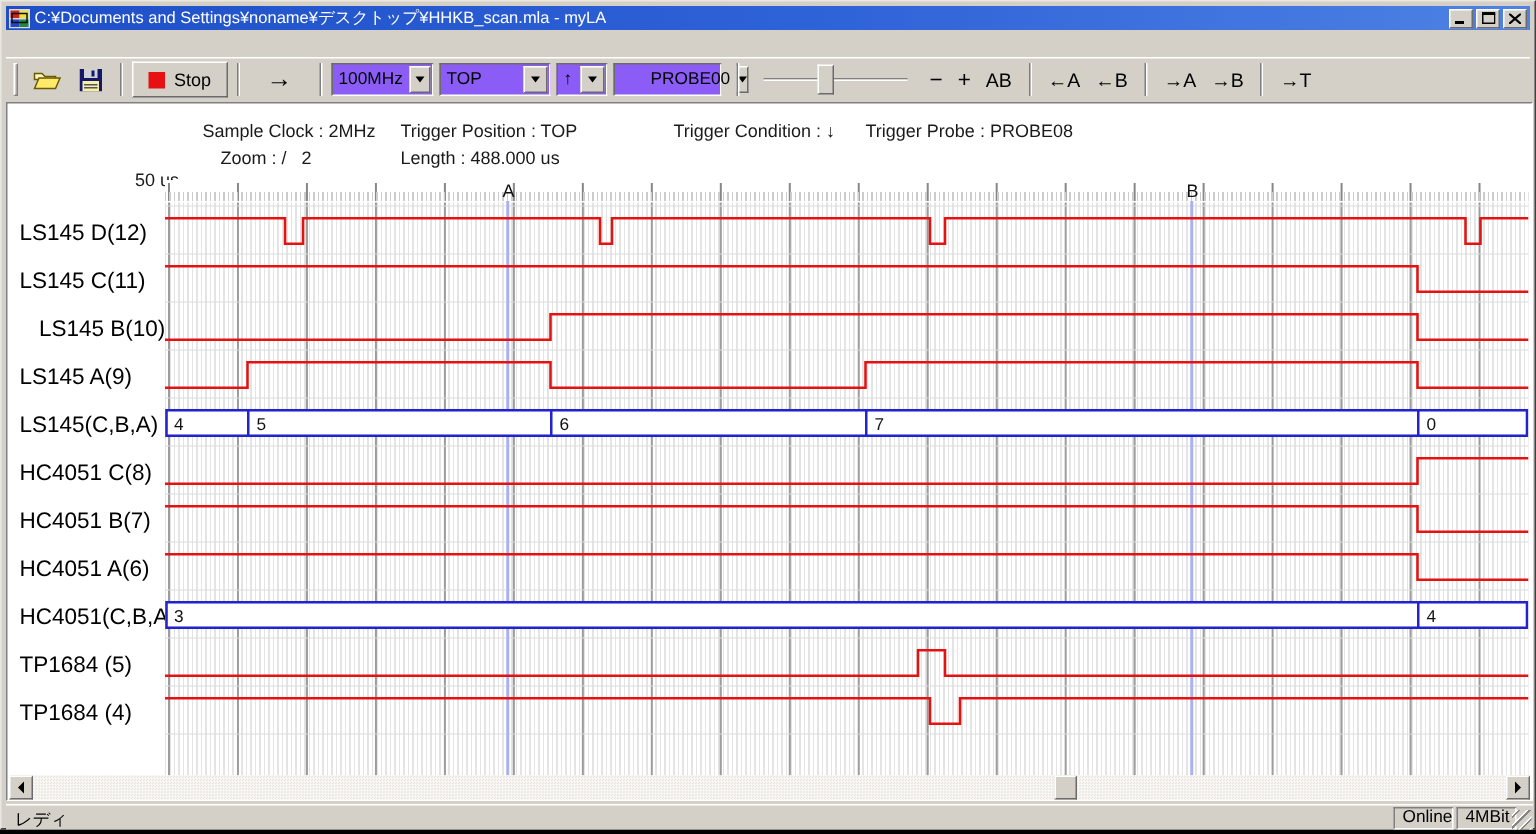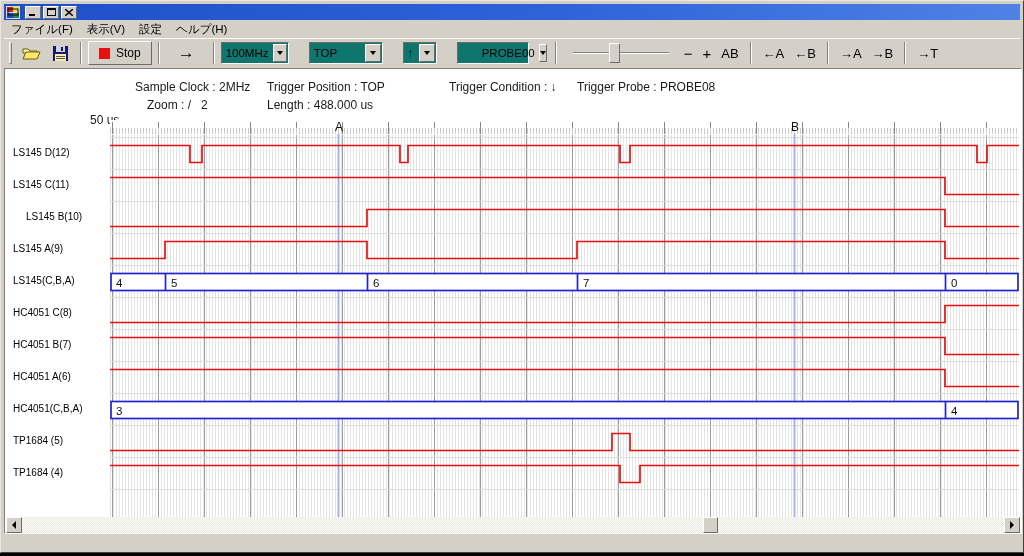--- a/index.html
+++ b/index.html
@@ -31,22 +31,22 @@
              display:flex; align-items:center; background:#d4d0c8;
              border-top:1px solid #fff; }
   .gripper { width:3px; height:22px; border:1px solid; border-color:#fff #808080 #808080 #fff; margin:0 4px 0 5px; }
   .tsep { width:2px; height:22px; border-left:1px solid #808080; border-right:1px solid #fff; margin:0 6px; }
   .tbtn { height:24px; display:flex; align-items:center; justify-content:center;
           padding:0 6px; color:#000; font-size:12px; }
   .tbtn svg { display:block; }
   .stop-btn { border:1px solid; border-color:#fff #6b6b6b #6b6b6b #fff; background:#d4d0c8;
               height:24px; display:flex; align-items:center; padding:0 10px; gap:6px; font-size:12px; }
   .stop-square { width:11px; height:11px; background:#e81111; }
-  .combo { height:22px; background:#0f766e; border:1px solid; border-color:#6b6b6b #fff #fff #6b6b6b;
-           display:flex; align-items:center; margin-right:20px; }
+  .combo { height:22px; background:#8b5cf6; border:1px solid; border-color:#6b6b6b #fff #fff #6b6b6b;
+           display:flex; align-items:center; margin-right:4px; }
   .combo .val { flex:1 1 auto; font-size:11.5px; padding:0 4px; color:#000; white-space:nowrap; }
   .combo .drop { width:16px; height:18px; margin-right:1px; background:#d4d0c8; border:1px solid;
                  border-color:#fff #6b6b6b #6b6b6b #fff; display:flex; align-items:center; justify-content:center; }
   .drop .tri { width:0; height:0; border-left:3px solid transparent; border-right:3px solid transparent; border-top:4px solid #000; }
   .slider { position:relative; width:96px; height:22px; margin:0 10px; }
   .slider .track { position:absolute; left:0; right:0; top:10px; height:2px;
                    border-top:1px solid #808080; border-bottom:1px solid #fff; }
   .slider .thumb { position:absolute; left:36px; top:1px; width:11px; height:20px;
                    background:#d4d0c8; border:1px solid; border-color:#fff #6b6b6b #6b6b6b #fff; }
   .flatbtn { font-size:13px; color:#000; padding:0 5px; height:22px; display:flex; align-items:center; white-space:pre; }
@@ -68,21 +68,21 @@
                  background:repeating-linear-gradient(to right,#cccccc 0 1px,transparent 1px 3px); }
   .grid { position:absolute; left:0; top:15px; width:100%; height:382px;
           background-image:
             repeating-linear-gradient(to bottom,#dcdcdc 0 1px,transparent 1px 32px),
             repeating-linear-gradient(to right,#9c9c9c 0 1px,transparent 1px 46px),
             repeating-linear-gradient(to right,#e4e4e4 0 1px,transparent 1px 3px);
           background-position:0 2px,2px 0,0 0; }
   .waves { position:absolute; left:0; top:0; }
 
   .channel-labels { position:absolute; left:0; top:0; }
-  .ch-label { position:absolute; left:8px; height:14px; font-size:10px; color:#000; white-space:pre; }
+  .ch-label { position:absolute; left:8px; height:14px; font-size:15px; color:#000; white-space:pre; }
 
   
   .hscroll { position:absolute; left:5px; top:516px; width:1014px; height:16px; background:#f1efe9;
              background-image:repeating-conic-gradient(#fff 0 25%,#e9e6de 0 50%); background-size:2px 2px; }
   .sbtn { position:absolute; top:0; width:16px; height:16px; background:#d4d0c8;
           border:1px solid; border-color:#fff #6b6b6b #6b6b6b #fff;
           display:flex; align-items:center; justify-content:center; }
   .sbtn.left { left:0; } .sbtn.right { right:0; }
   .tri-l { width:0; height:0; border-top:4px solid transparent; border-bottom:4px solid transparent; border-right:4px solid #000; }
   .tri-r { width:0; height:0; border-top:4px solid transparent; border-bottom:4px solid transparent; border-left:4px solid #000; }
@@ -107,44 +107,39 @@
 
   <div class="titlebar">
     <svg class="app-icon" viewBox="0 0 14 13">
       <rect x="0" y="0" width="14" height="13" fill="#d8d8d8"></rect>
       <rect x="1" y="1" width="6" height="5" fill="#cc2222"></rect>
       <rect x="7" y="1" width="6" height="5" fill="#eede44"></rect>
       <rect x="1" y="7" width="6" height="5" fill="#2244cc"></rect>
       <rect x="7" y="7" width="6" height="5" fill="#228844"></rect>
       <rect x="2" y="3" width="10" height="6" fill="none" stroke="#111" stroke-width="1"></rect>
     </svg>
+    <span class="title-text">C:¥Documents and Settings¥noname¥デスクトップ¥HHKB_scan.mla - myLA</span>
     <span class="winbtn">
       <svg width="8" height="7" viewBox="0 0 8 7">
           <rect x="0" y="5" width="6" height="2" fill="#000"></rect>
         </svg>
     </span>
     <span class="winbtn">
       <svg width="9" height="8" viewBox="0 0 9 8">
           <rect x="0.5" y="1.5" width="8" height="6" fill="none" stroke="#000"></rect>
           <rect x="0" y="0" width="9" height="2" fill="#000"></rect>
         </svg>
     </span>
     <span class="winbtn">
       <svg width="8" height="7" viewBox="0 0 8 7">
           <path d="M0 0 L8 7 M8 0 L0 7" stroke="#000" stroke-width="1.4"></path>
         </svg>
     </span>
   </div>
 
-  <div class="menubar">
-    <span class="menu-item">ファイル(F)</span>
-    <span class="menu-item">表示(V)</span>
-    <span class="menu-item">設定</span>
-    <span class="menu-item">ヘルプ(H)</span>
-  </div>
 
   <div class="toolbar">
     <span class="gripper"></span>
     <span class="tbtn">
       <svg width="19" height="15" viewBox="0 0 19 15">
         <path d="M1 3 h5 l2 2 h7 v2 h-14 z" fill="#fdf7c0" stroke="#6b5a00" stroke-width="1"></path>
         <path d="M1 13 L4 6 H18 L15 13 Z" fill="#ffe96a" stroke="#6b5a00" stroke-width="1"></path>
       </svg>
     </span>
     <span class="tbtn">
@@ -274,14 +269,20 @@
   <div class="hscroll">
     <span class="sbtn left">
         <span class="tri-l"></span>
       </span>
     <span class="hthumb"></span>
     <span class="sbtn right">
         <span class="tri-r"></span>
       </span>
   </div>
 
+  <div class="statusbar">
+    <span class="status-left">レディ</span>
+    <span class="panel online">Online</span>
+    <span class="panel mem">4MBit</span>
+    <span class="grip"></span>
+  </div>
 
 </div>
 
 </body></html>

